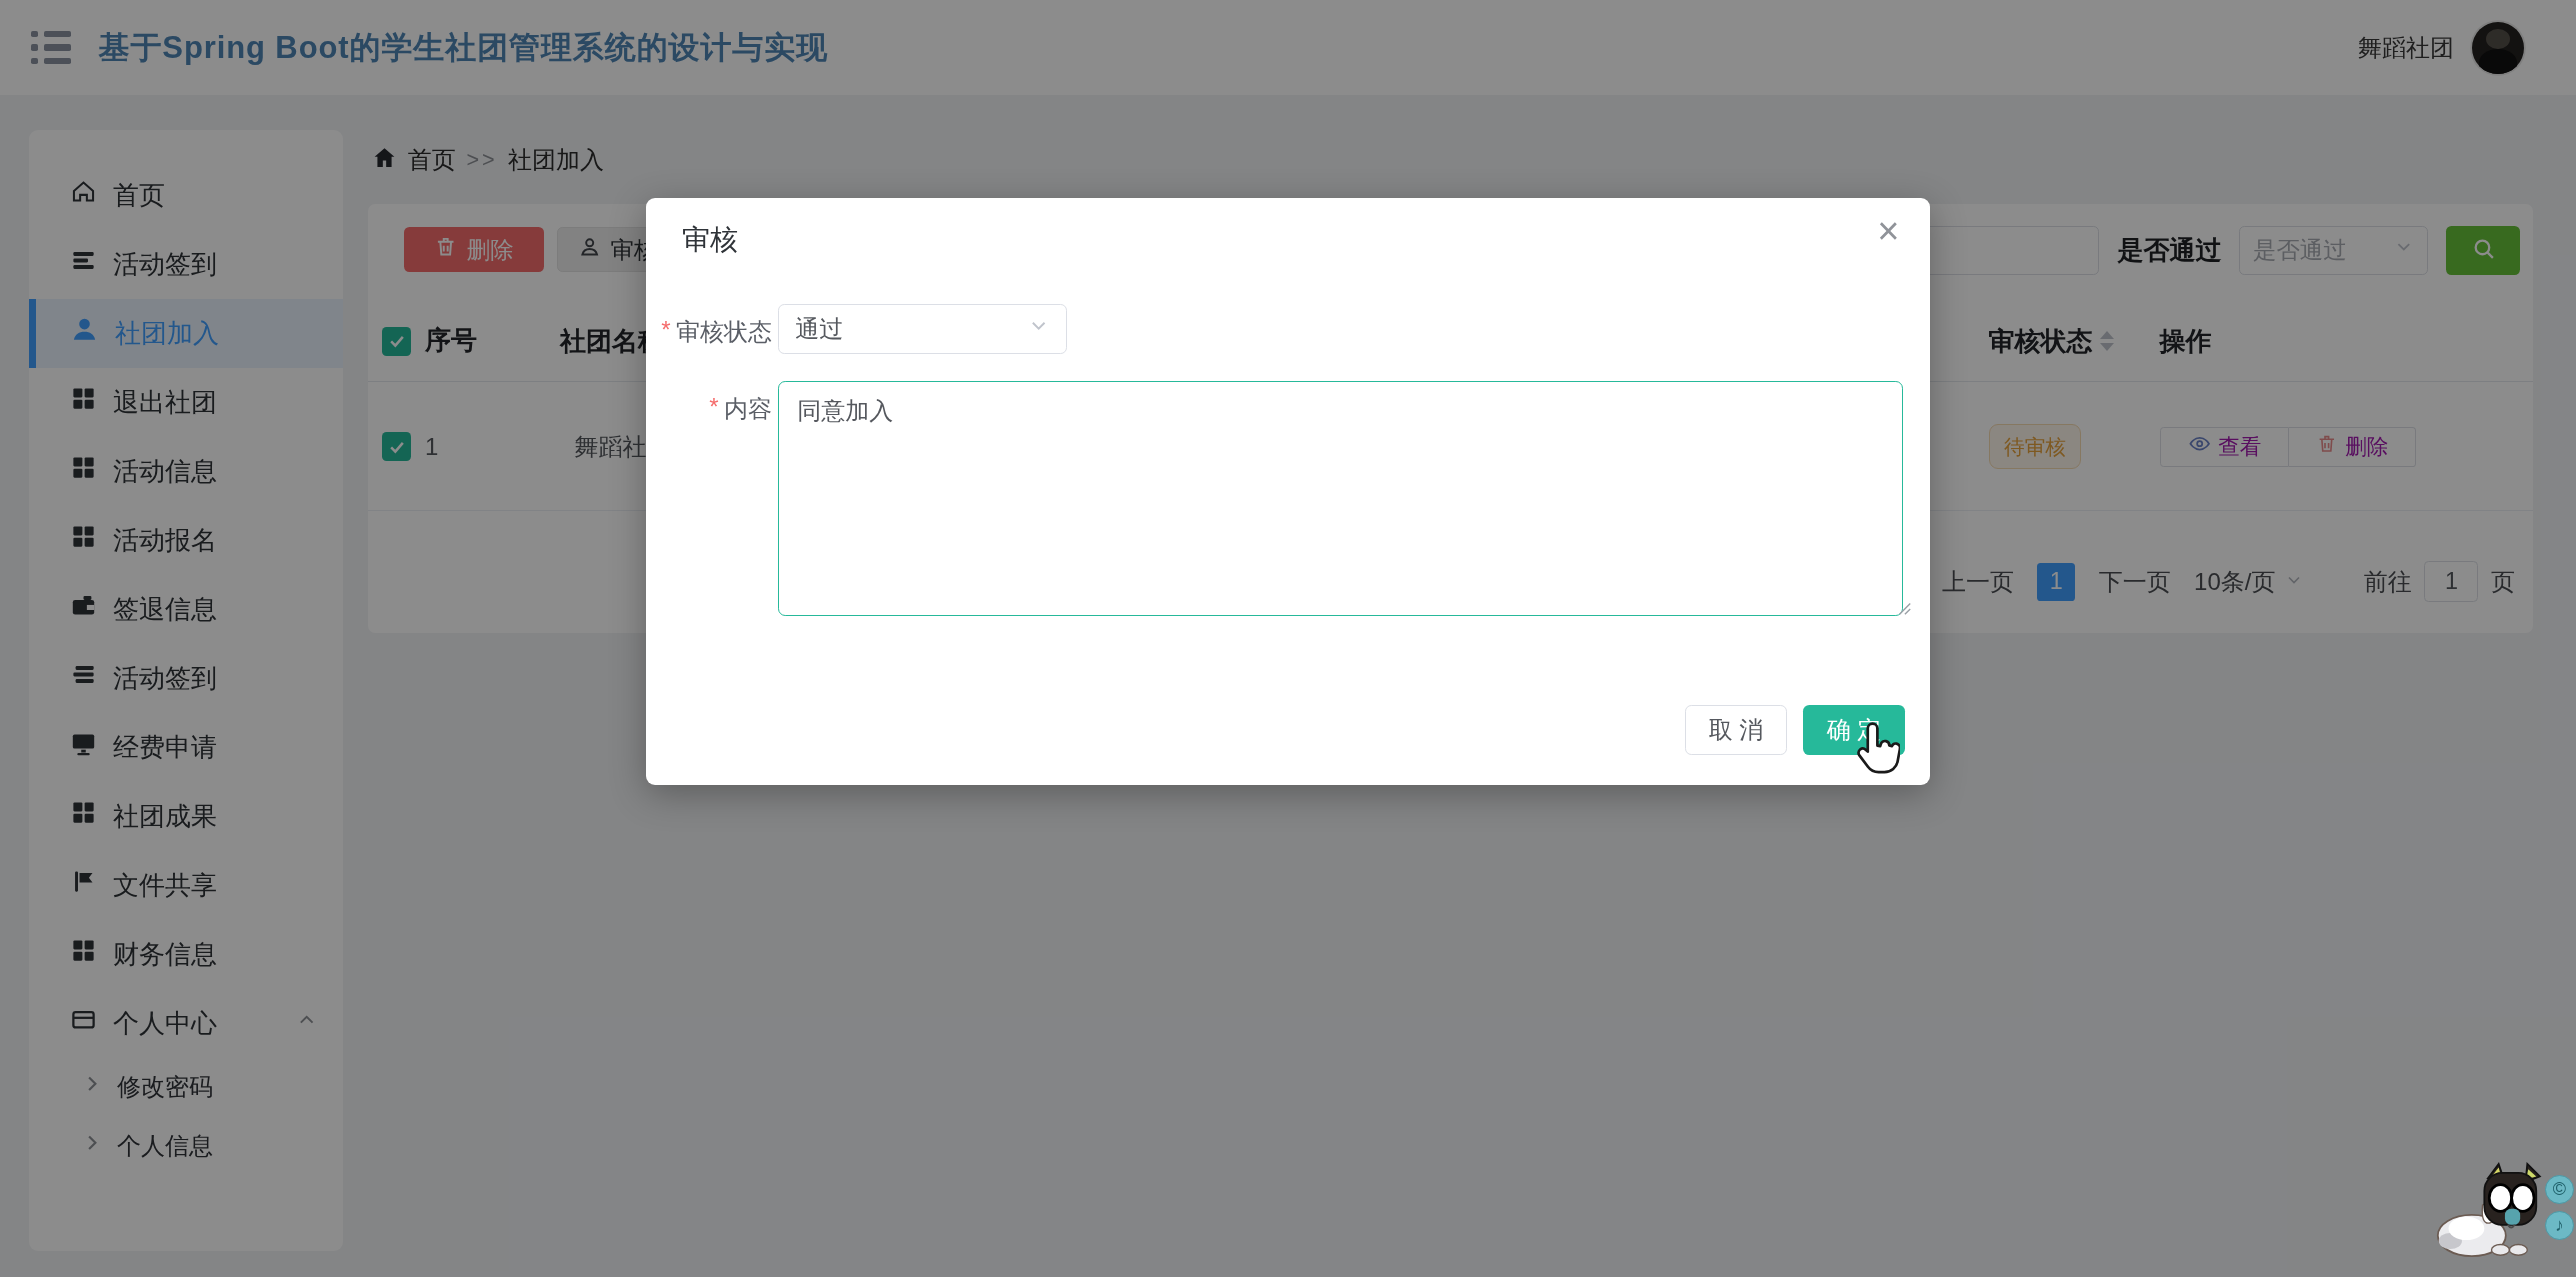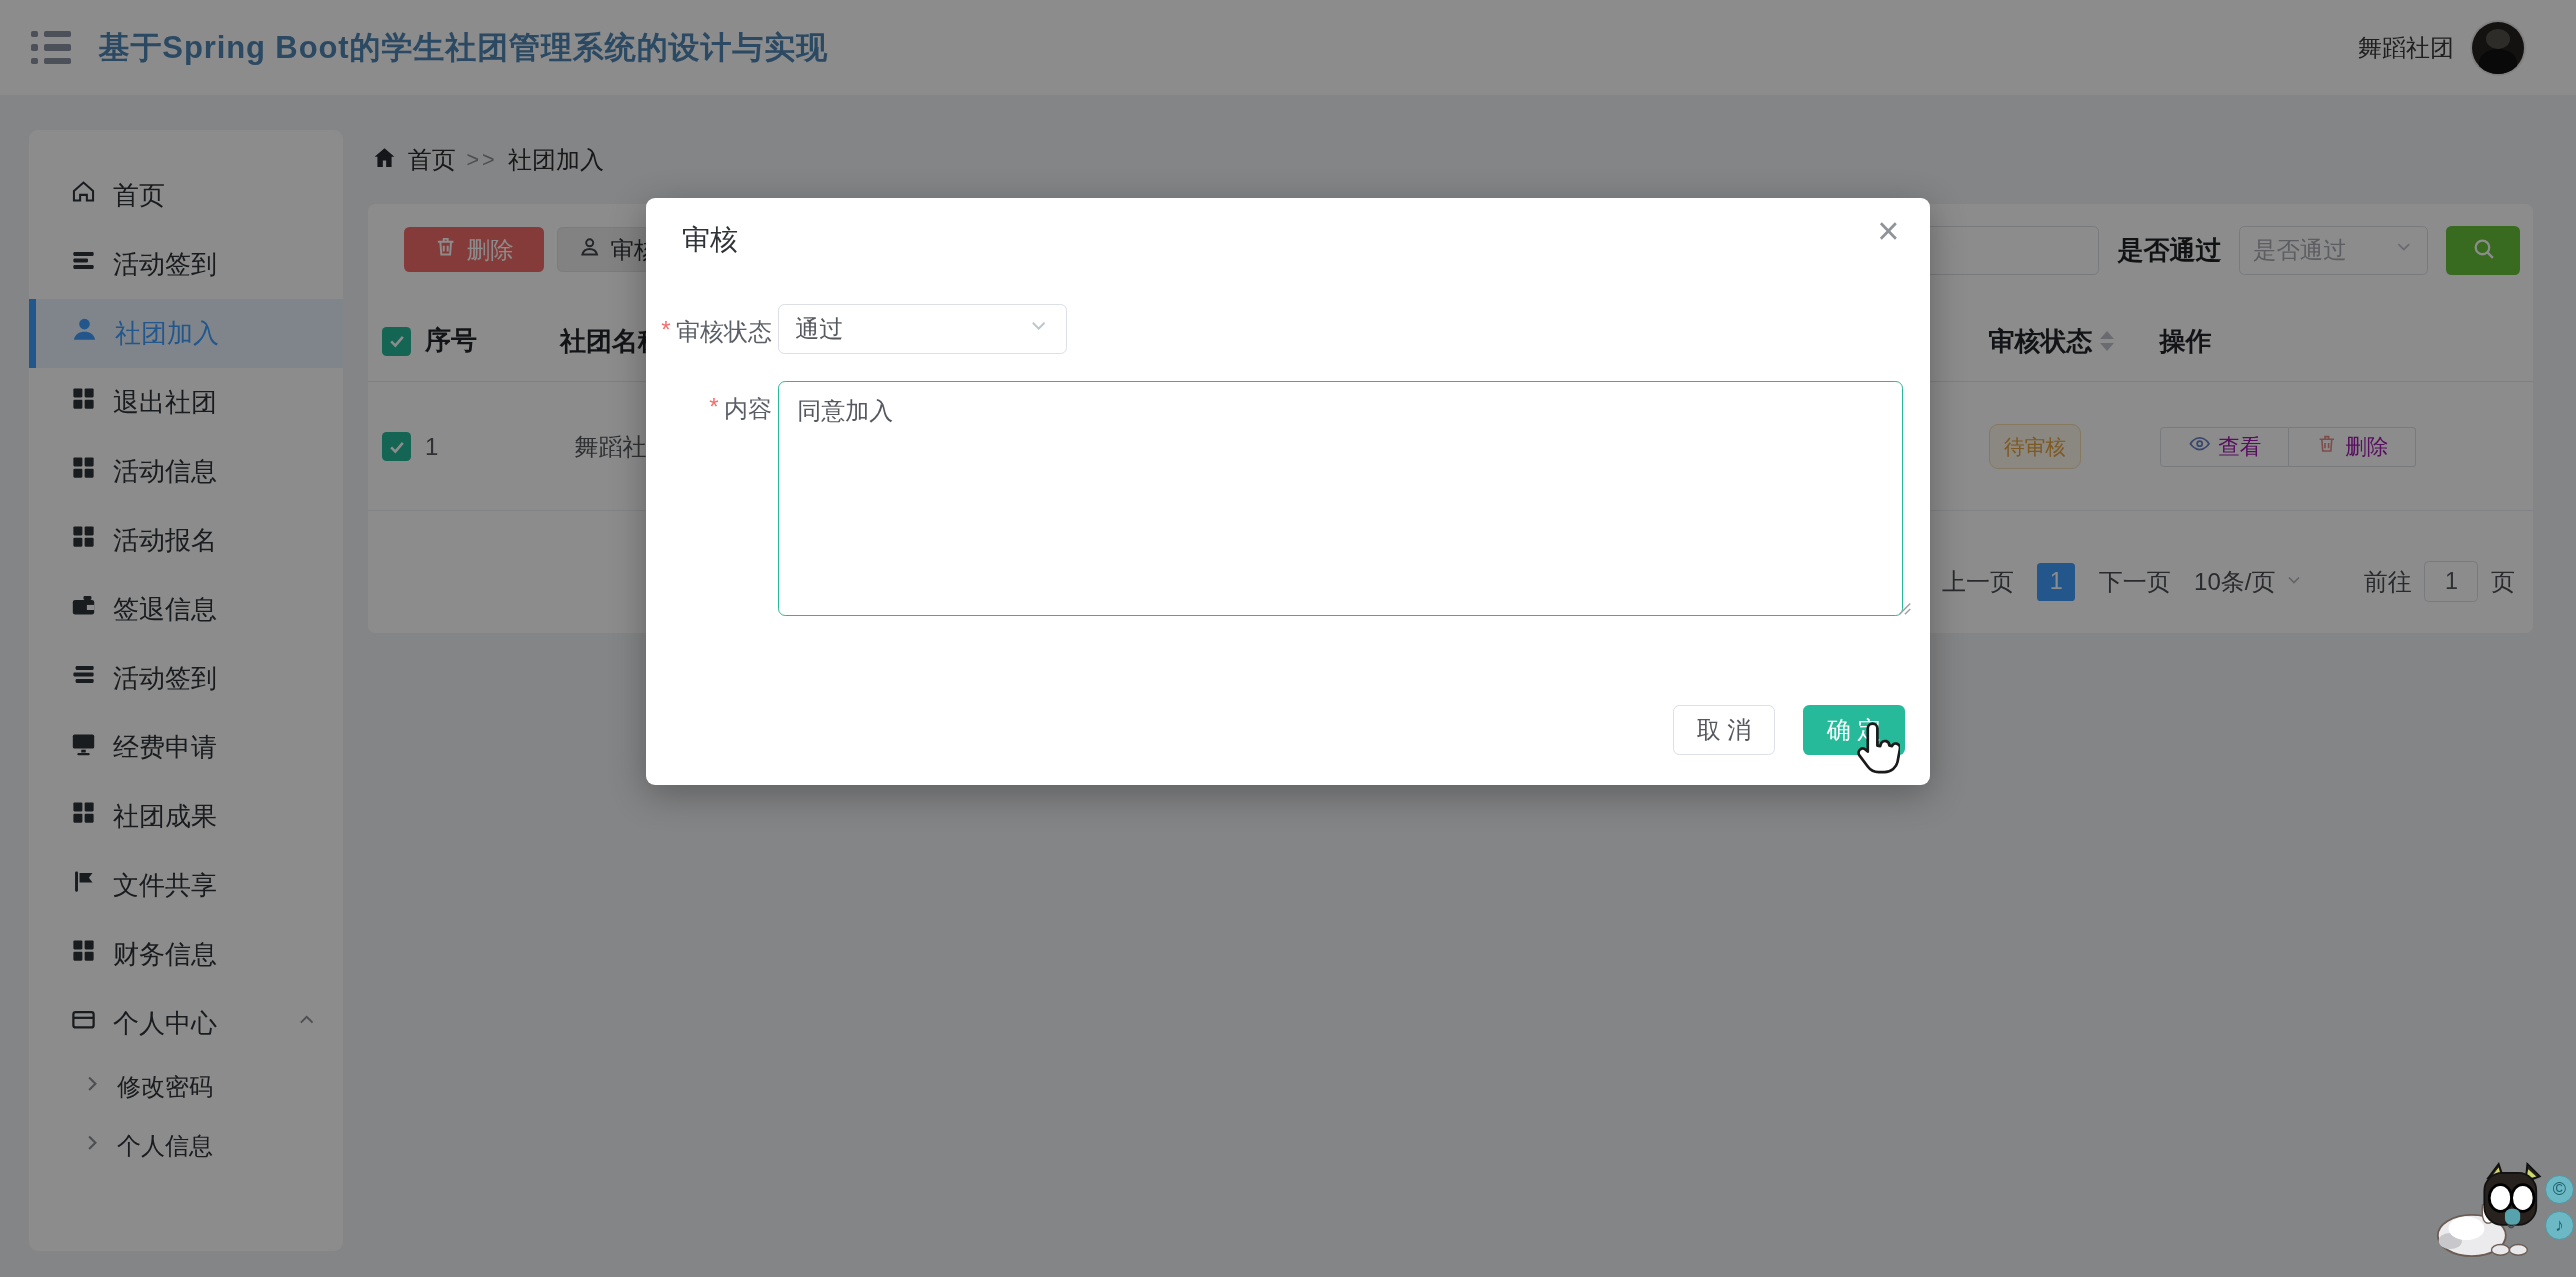--- a/index.html
+++ b/index.html
@@ -105,21 +105,21 @@
   .form-label { width:126px; display:flex; justify-content:flex-end; align-items:flex-start;
                 font-size:24px; color:#5a5e66; padding-top:11.7px; gap:5.4px; }
   .req { color:#f56c6c; font-size:24px; }
   .modal-select { margin-left:6.3px; width:289px; height:50px; border:0.9px solid #dcdfe6; border-radius:6.3px;
                   display:flex; align-items:center; padding:0 16px; font-size:24px; color:#55585e; cursor:pointer; }
   .modal-select .chev { margin-left:auto; }
   .modal-textarea { margin-left:6.3px; width:1125px; height:235px; border:1.8px solid #26b99a; border-radius:7.2px;
                     font-size:24px; color:#55585e; padding:12.6px 18px; resize:none; outline:none;
                     font-family:"Liberation Sans","DejaVu Sans",sans-serif; }
   .resize-grip { position:absolute; left:1250px; top:402px; }
-  .modal-footer { position:absolute; right:25px; bottom:30.5px; display:flex; gap:28px;align-items:center; }
+  .modal-footer { position:absolute; right:25px; bottom:30.5px; display:flex; gap:16px;align-items:center; }
   .btn-cancel { width:102px; height:50px; background:#fff; border:0.9px solid #dcdfe6; border-radius:6.3px;
                 font-size:24px; color:#55585e; display:flex; align-items:center; justify-content:center; cursor:pointer; }
   .btn-confirm { width:102px; height:50px; background:#26b99a; border-radius:6.3px; font-size:24px; color:#fff;
                  display:flex; align-items:center; justify-content:center; cursor:pointer; }
   .cursor-hand { position:absolute; left:1202px; top:523px; z-index:25; }
 
   
   .pet { position:absolute; left:2436px; top:1162px; z-index:30; }
   .pet-btn { position:absolute; width:29px; height:29px; border-radius:50%; background:#6cb9c5;
              color:#1e5e68; display:flex; align-items:center; justify-content:center; font-size:18px;

